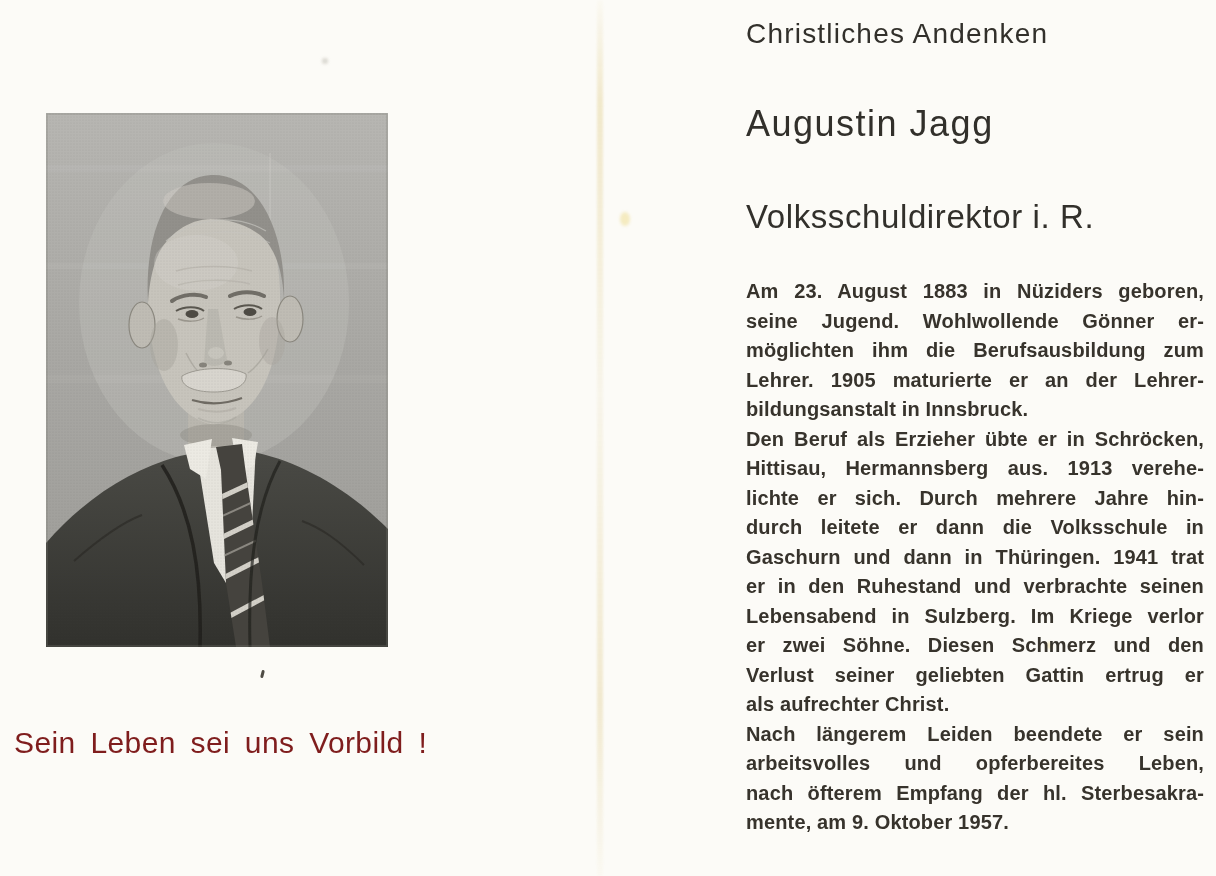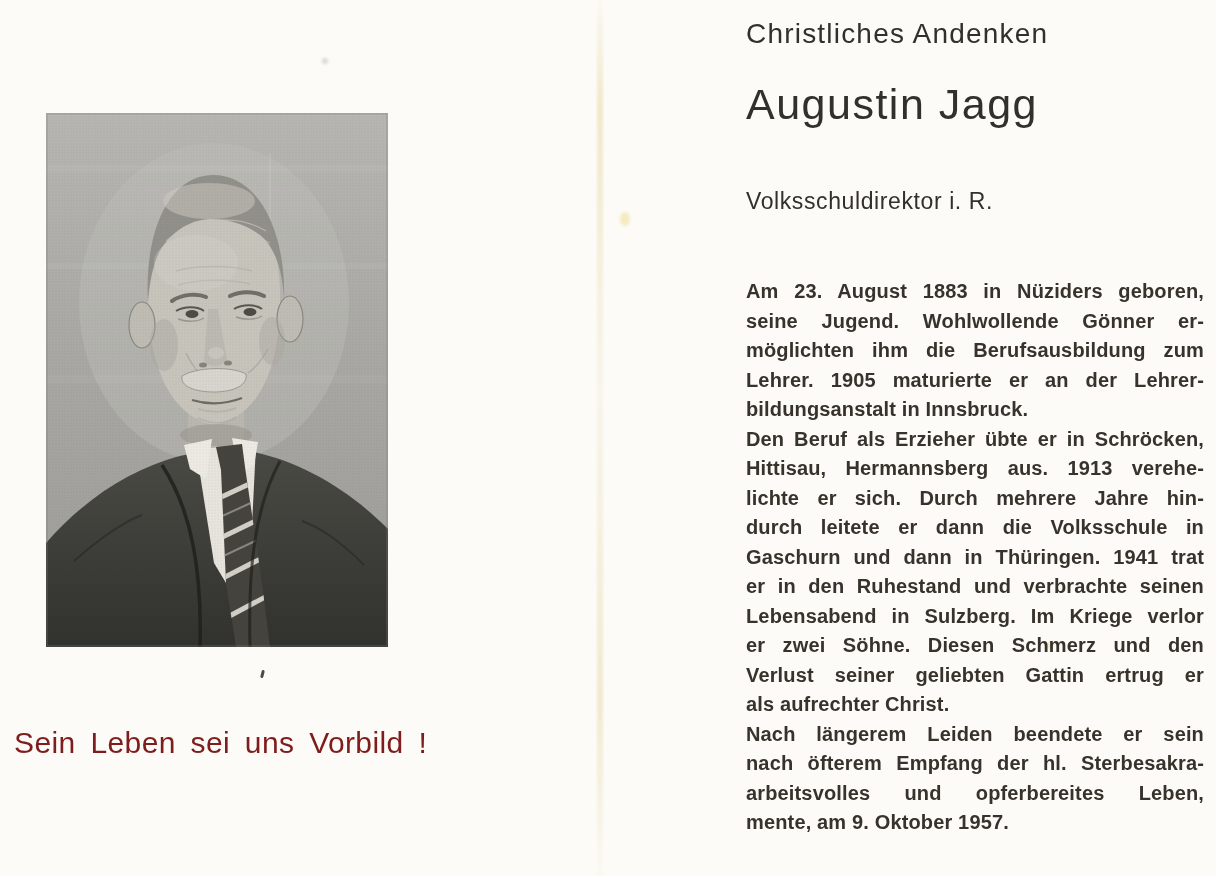--- a/index.html
+++ b/index.html
@@ -42,23 +42,23 @@
     position:absolute; left:14px; top:726px; width:470px; margin:0;
     font-size:30px; letter-spacing:.4px; word-spacing:6px; color:#7f1d1d;
   }
 
   
   .h-small, .h-name, .h-years, .h-title {
     position:absolute; left:138px; width:458px; margin:0;
     text-align:left; font-weight:normal; color:#32302b;
   }
   .h-small { top:18px;  font-size:28px; letter-spacing:1.2px; }
-  .h-name  { top:80px;  font-size:43px; letter-spacing:1.5px; }
+  .h-name  { top:103px;  font-size:36px; letter-spacing:1.5px; }
   .h-years { top:150px; font-size:25px; letter-spacing:3px; }
-  .h-title { top:188px; font-size:23px; letter-spacing:.6px; }
+  .h-title { top:198px; font-size:33px; letter-spacing:.6px; }
 
   
   .bio { position:absolute; left:138px; top:277px; width:458px;font-weight:bold; }
   .line {
     height:29.5px; line-height:29.5px; font-size:20px;
     letter-spacing:.15px; overflow:hidden; color:#37332c;
     text-align:justify; text-align-last:justify; -moz-text-align-last:justify;
   }
   .line.end { text-align-last:left; -moz-text-align-last:left; }
 </style>
@@ -207,18 +207,18 @@
       <div class="line">Hittisau, Hermannsberg aus. 1913 verehe-</div>
       <div class="line">lichte er sich. Durch mehrere Jahre hin-</div>
       <div class="line">durch leitete er dann die Volksschule in</div>
       <div class="line">Gaschurn und dann in Thüringen. 1941 trat</div>
       <div class="line">er in den Ruhestand und verbrachte seinen</div>
       <div class="line">Lebensabend in Sulzberg. Im Kriege verlor</div>
       <div class="line">er zwei Söhne. Diesen Schmerz und den</div>
       <div class="line">Verlust seiner geliebten Gattin ertrug er</div>
       <div class="line end">als aufrechter Christ.</div>
       <div class="line">Nach längerem Leiden beendete er sein</div>
+      <div class="line">arbeitsvolles und opferbereites Leben,</div>
       <div class="line">nach öfterem Empfang der hl. Sterbesakra-</div>
-      <div class="line">arbeitsvolles und opferbereites Leben,</div>
       <div class="line end">mente, am 9. Oktober 1957.</div>
     </div>
   </section>
 </div>
 
 </body></html>

